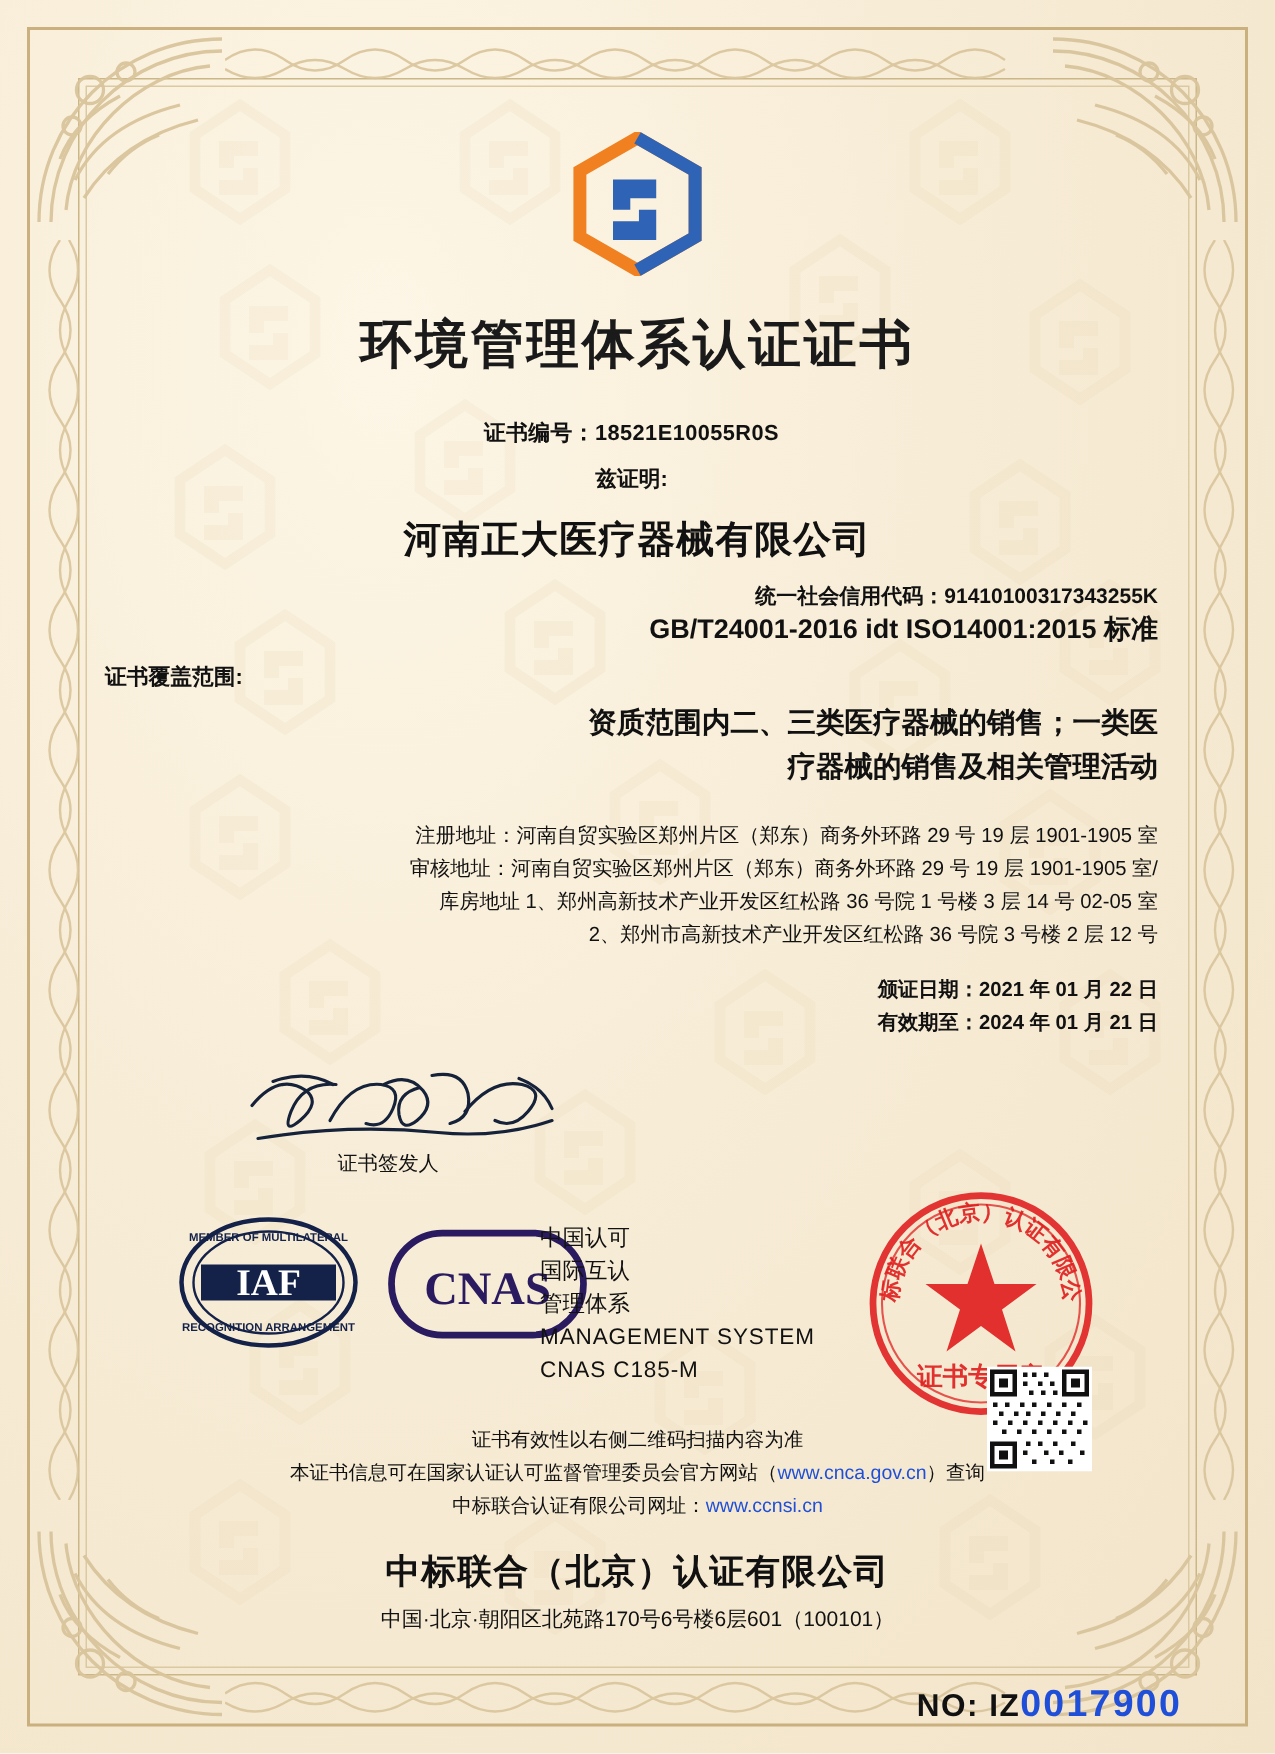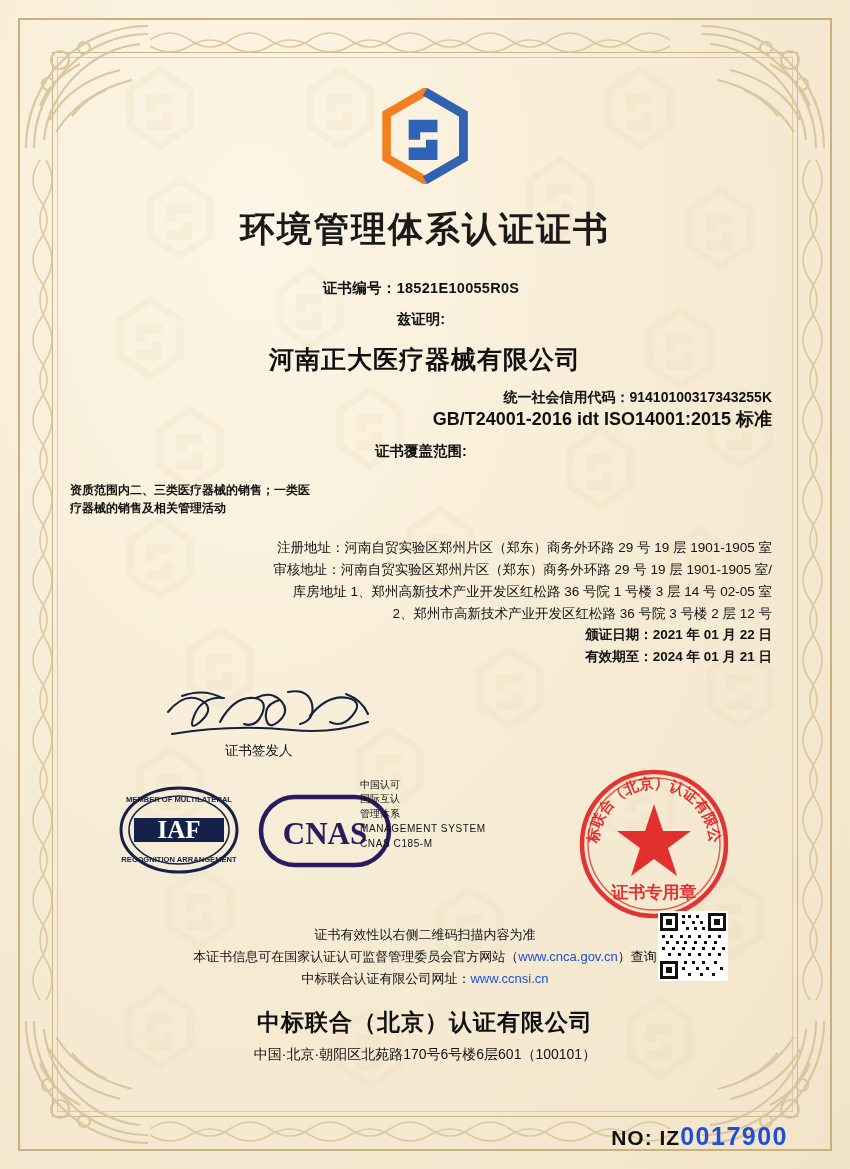--- a/index.html
+++ b/index.html
@@ -135,45 +135,47 @@
   }
   .standard {
     text-align: right;
     font-size: 18px;
     font-weight: bold;
     color: #111;
     padding-right: 8px;
   }
   .scope-label {
     margin-top: 11px;
-    text-align: center;
+    text-align: left;
     font-size: 14.5px;
     font-weight: bold;
     color: #111;
     padding-right: 8px;
   }
   .scope-text {
-    margin-top: 20px;
-    font-size: 12px;
+    margin-top: 8px;
+    text-align: right;
+    font-size: 19px;
     font-weight: bold;
     color: #111;
     line-height: 1.5;
     padding-right: 8px;
   }
 
   .addresses {
     margin-top: 20px;
     text-align: right;
     font-size: 13.5px;
     color: #111;
     line-height: 1.62;
     padding-right: 8px;
   }
 
   .dates {
+    margin-top: 16px;
     text-align: right;
     font-size: 13.5px;
     font-weight: bold;
     color: #111;
     line-height: 1.6;
     padding-right: 8px;
   }
 
   .sign-area {
     position: relative;
@@ -210,22 +212,22 @@
   .cnas {
     position: absolute;
     left: 185px;
     top: 22px;
     width: 140px;
     height: 78px;
   }
   .cnas-text {
     position: absolute;
     left: 290px;
-    top: 8px;
-    font-size: 10px;
+    top: 20px;
+    font-size: 15px;
     color: #111;
     line-height: 1.48;
   }
   .cnas-text .en {
     letter-spacing: .6px;
   }
   .seal {
     position: absolute;
     right: 46px;
     top: -6px;

